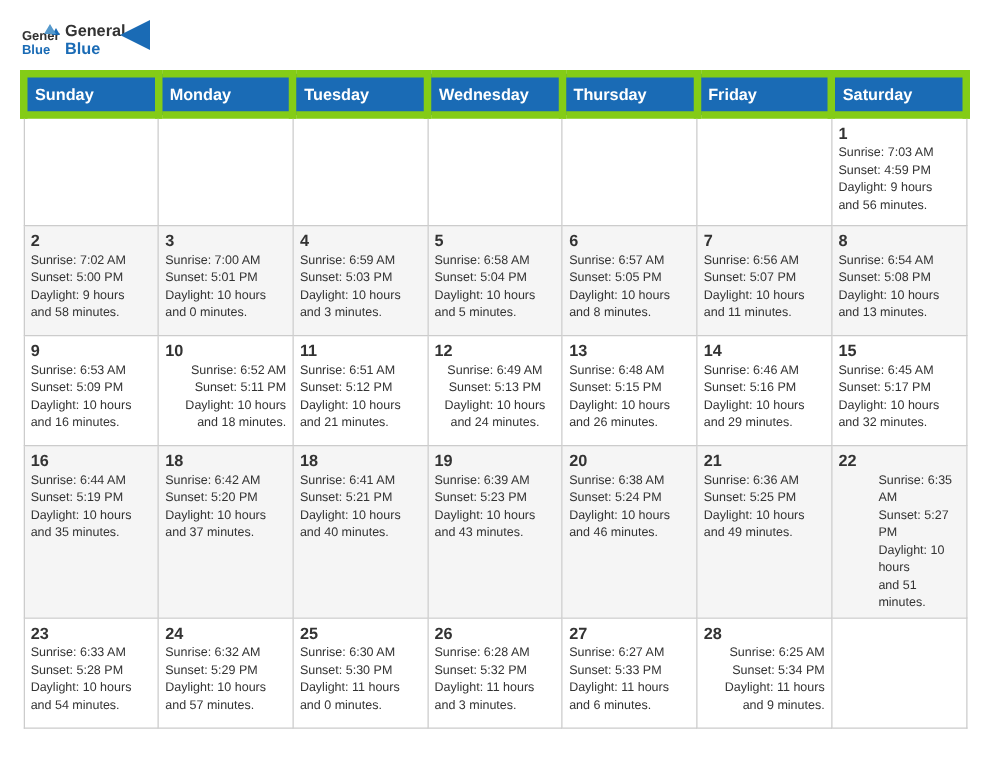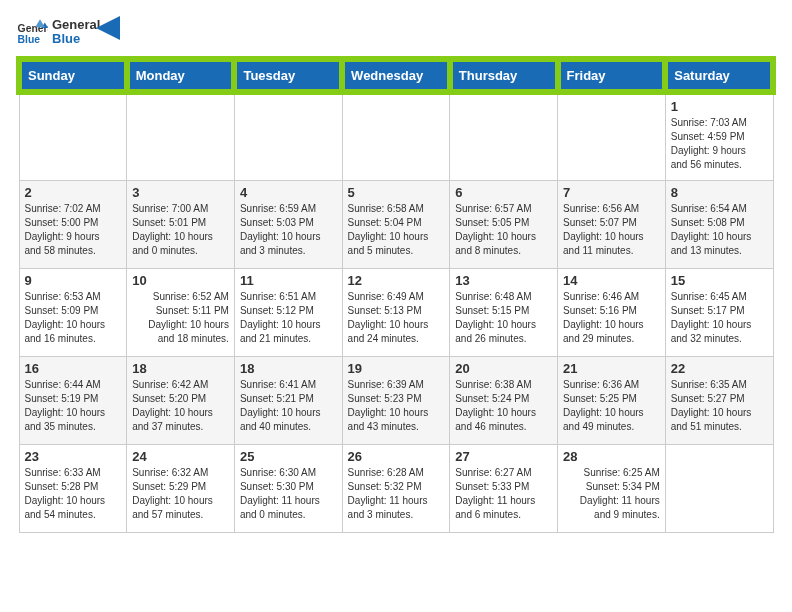--- a/index.html
+++ b/index.html
@@ -205,21 +205,21 @@
         </td>
         <td>
           <span class="day-number">11</span>
           <div class="day-info" style="white-space: pre-line;">Sunrise: 6:51 AM
 Sunset: 5:12 PM
 Daylight: 10 hours
 and 21 minutes.</div>
         </td>
         <td>
           <span class="day-number">12</span>
-          <div class="day-info" style="white-space: pre-line;">Sunrise: 6:49 AM
+          <div class="day-info" style="white-space: pre-line; text-align: center;">Sunrise: 6:49 AM
 Sunset: 5:13 PM
 Daylight: 10 hours
 and 24 minutes.</div>
         </td>
         <td>
           <span class="day-number">13</span>
           <div class="day-info" style="white-space: pre-line;">Sunrise: 6:48 AM
 Sunset: 5:15 PM
 Daylight: 10 hours
 and 26 minutes.</div>
@@ -277,21 +277,21 @@
         </td>
         <td>
           <span class="day-number">21</span>
           <div class="day-info" style="white-space: pre-line;">Sunrise: 6:36 AM
 Sunset: 5:25 PM
 Daylight: 10 hours
 and 49 minutes.</div>
         </td>
         <td>
           <span class="day-number">22</span>
-          <div class="day-info" style="white-space: pre-line;">Sunrise: 6:35 AM
+          <div class="day-info" style="white-space: pre-line; margin-left: 32px;">Sunrise: 6:35 AM
 Sunset: 5:27 PM
 Daylight: 10 hours
 and 51 minutes.</div>
         </td>
       </tr>
       <tr>
         <td>
           <span class="day-number">23</span>
           <div class="day-info" style="white-space: pre-line;">Sunrise: 6:33 AM
 Sunset: 5:28 PM

